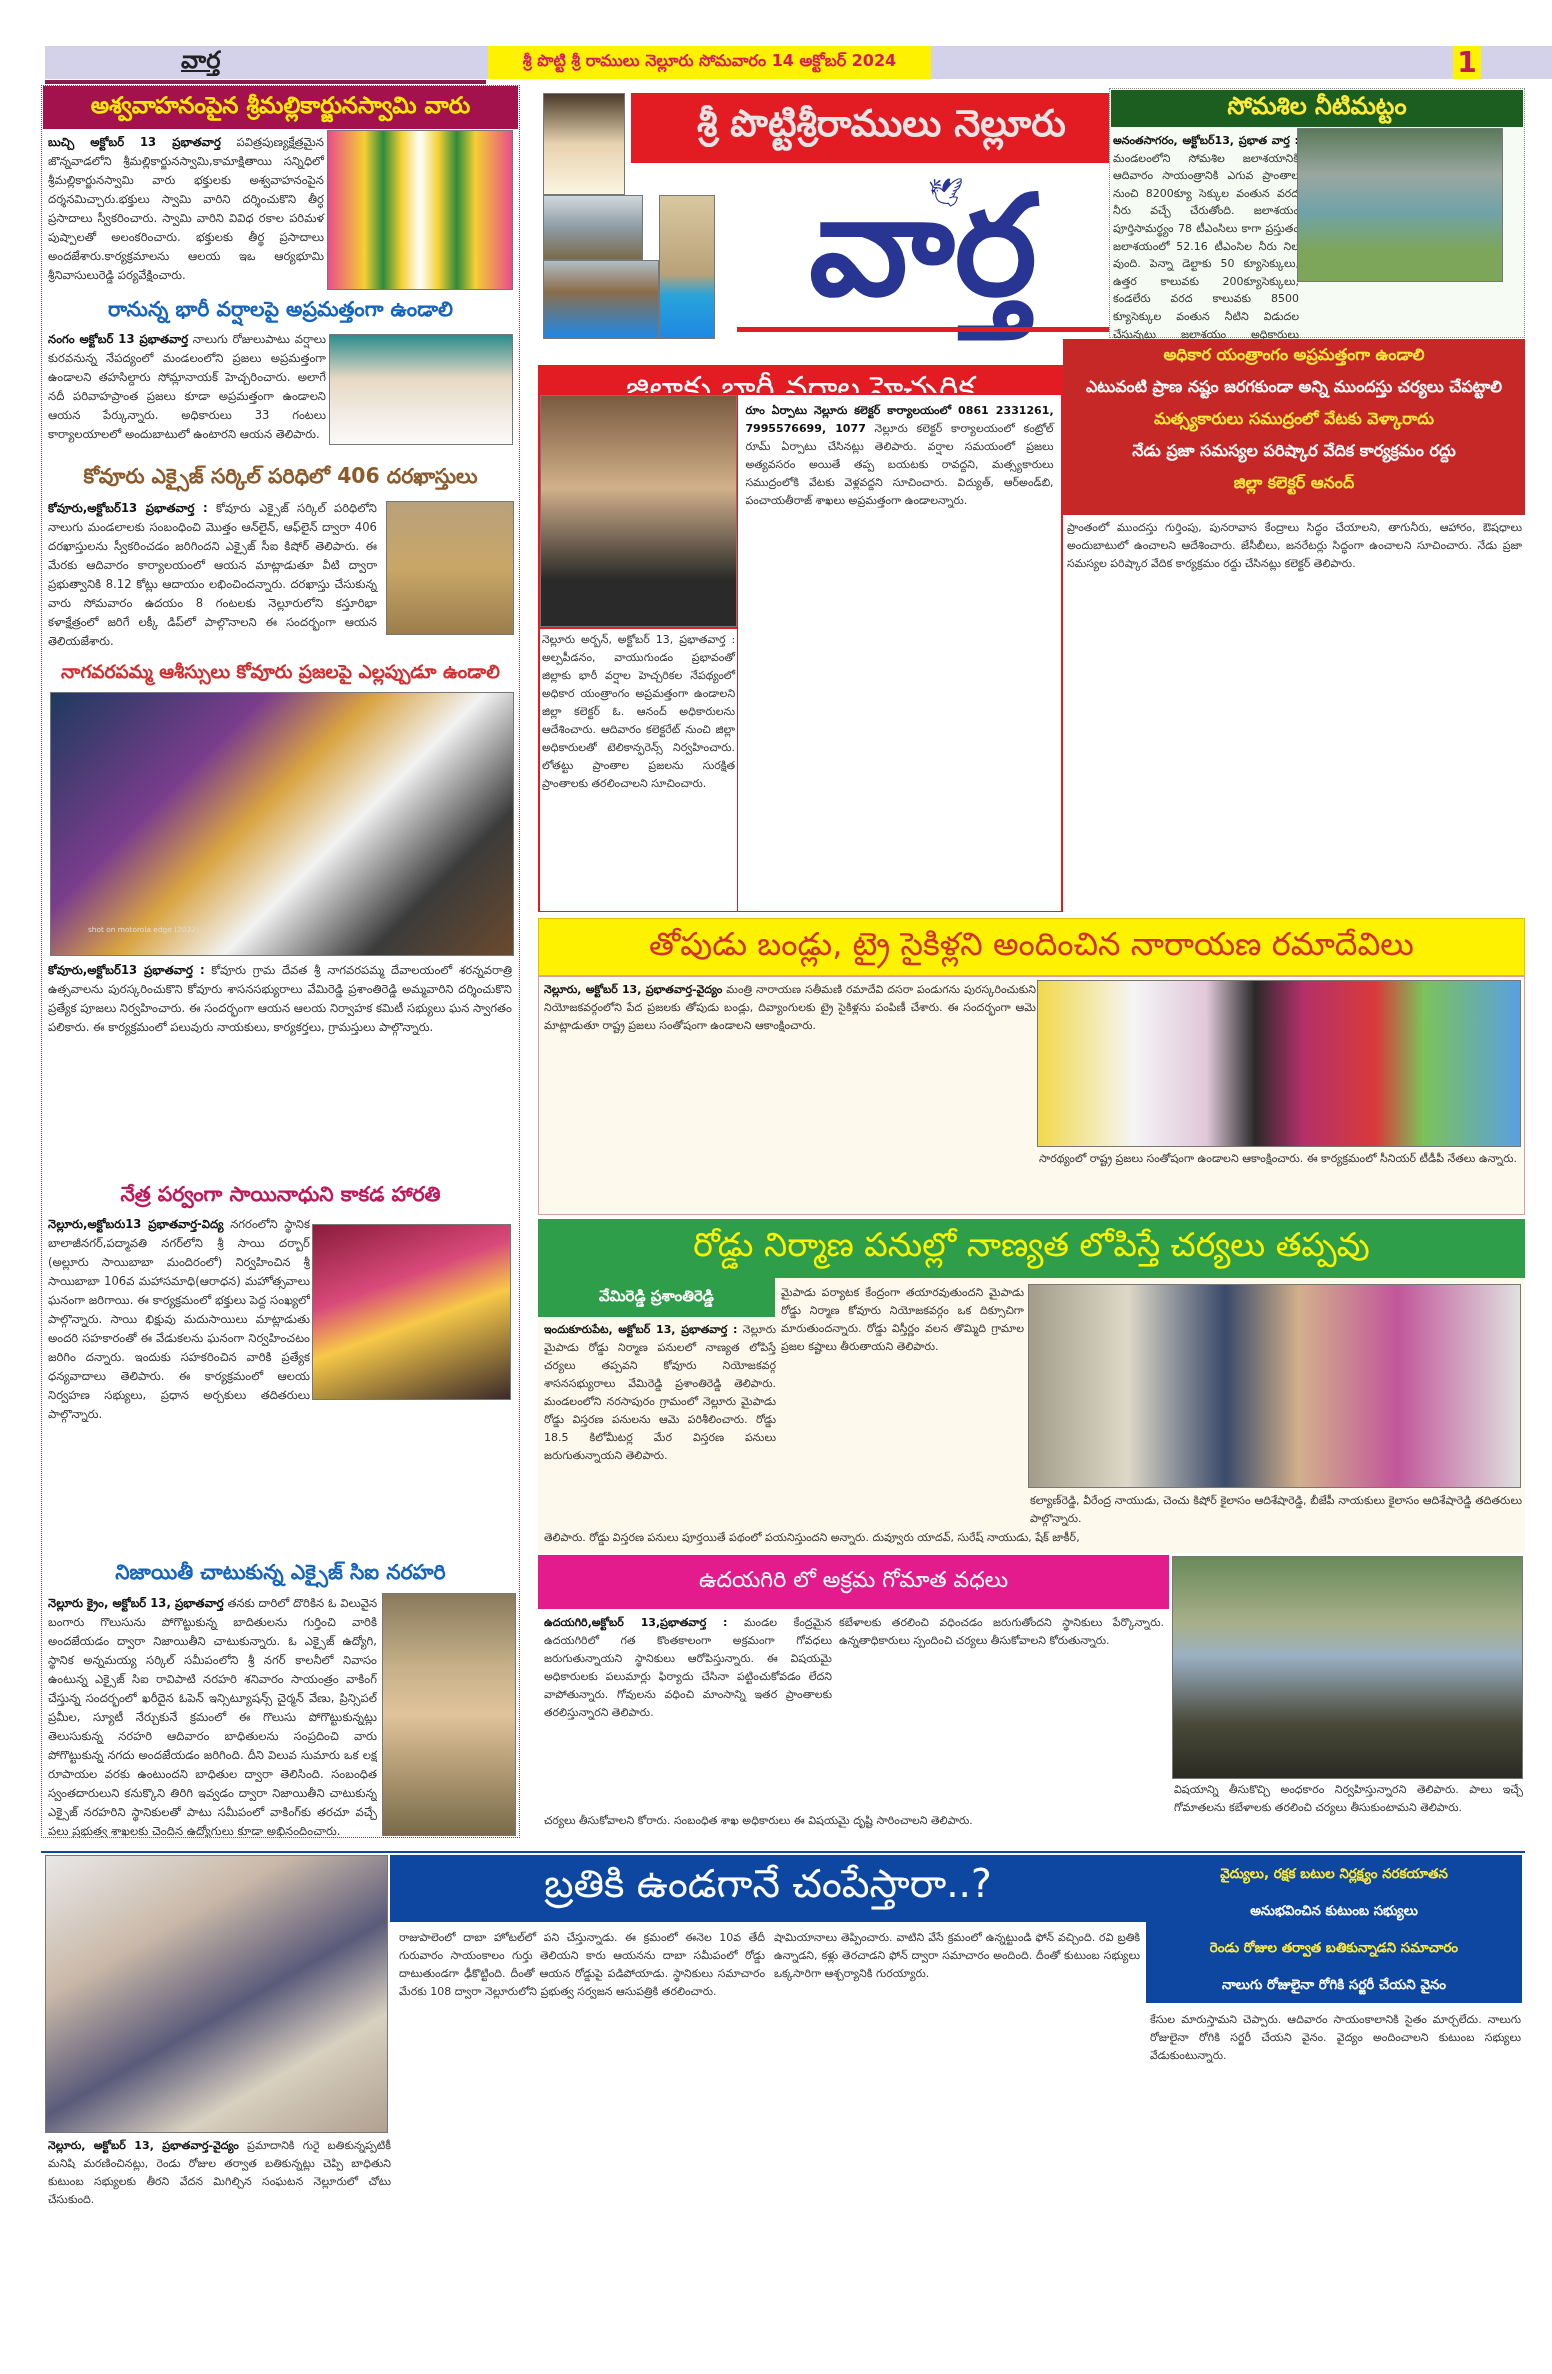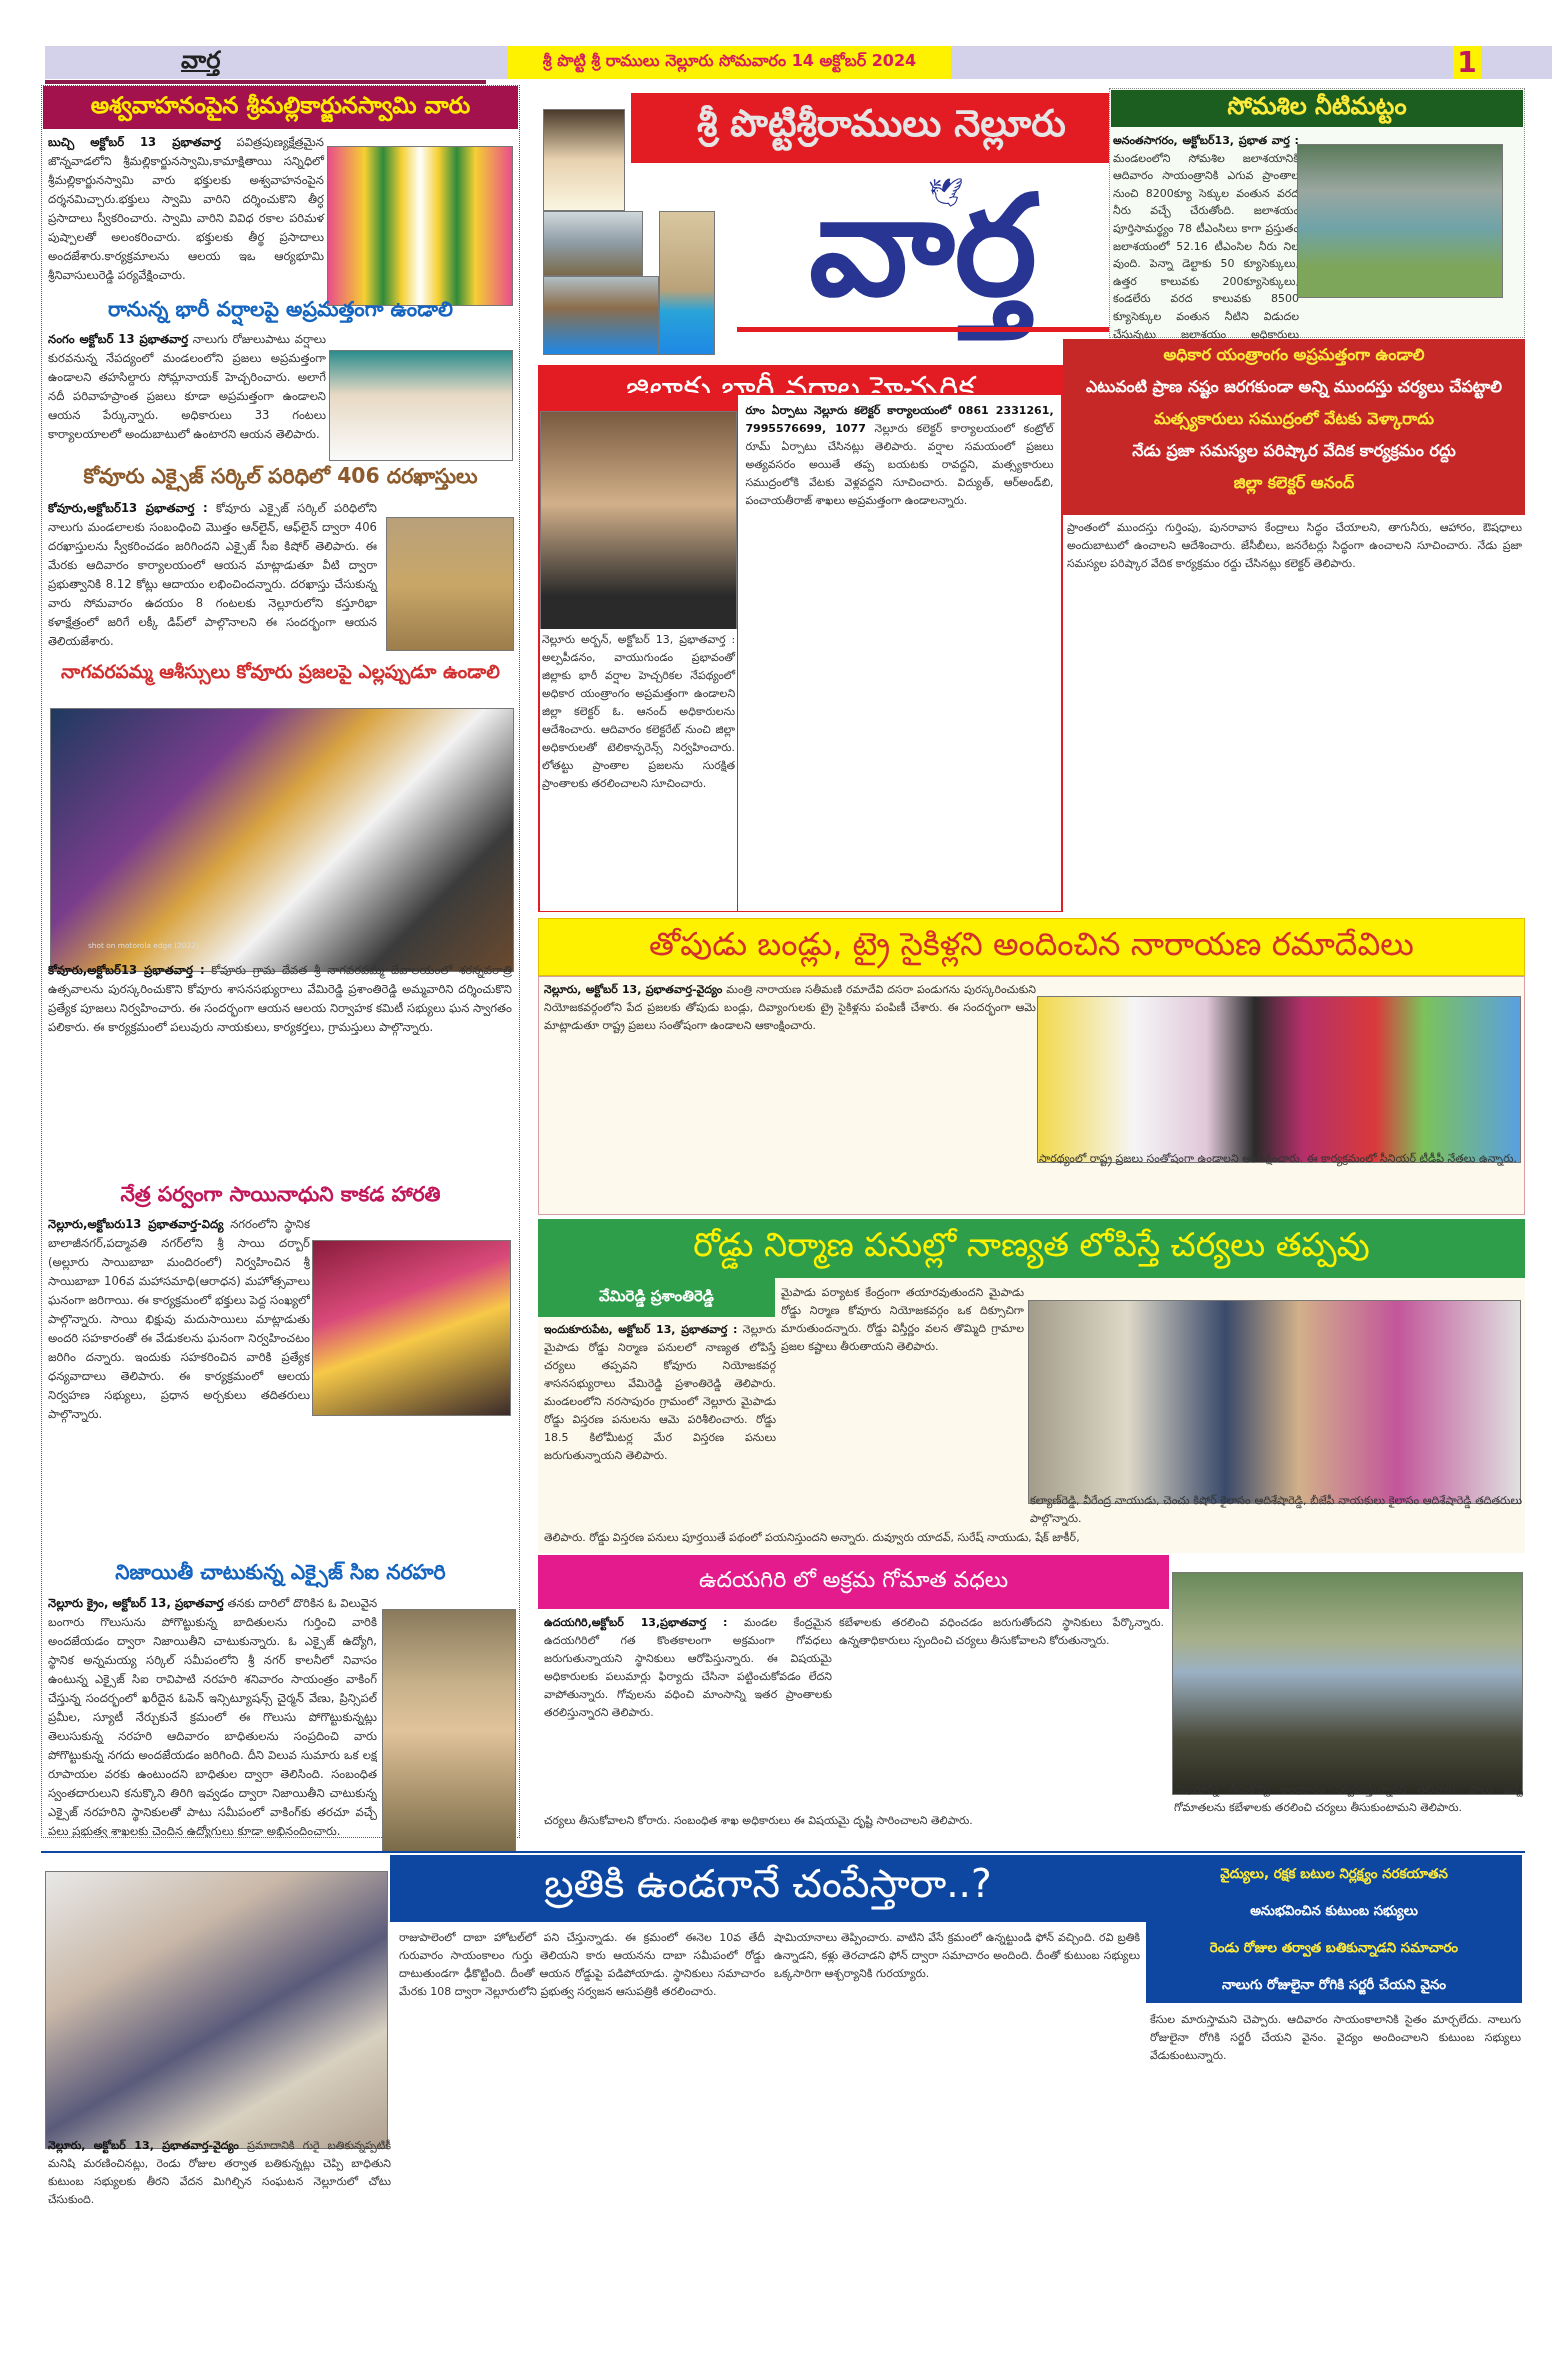--- a/index.html
+++ b/index.html
@@ -1,27 +1,27 @@
 <!DOCTYPE html>
 <html style="font-size:15px"><head>
 <meta charset="utf-8">
 <style>
   * { box-sizing: border-box; margin: 0; padding: 0; }
   html, body { width: 1553px; height: 2375px; background: #ffffff; overflow: hidden; }
   body { font-family: "DejaVu Sans", sans-serif; color: #222; position: relative; }
   .abs { position: absolute; }
   .topbar { left: 45px; top: 46px; width: 1508px; height: 33px; background: #d4d2ea; }
-  .dateline-box { left: 508px; top: 46px; width: 443px; height: 33px; background: #fff200; color: #d81b60; font-weight: bold; font-size: 16px; display: flex; align-items: center; justify-content: center; }
+  .dateline-box { left: 488px; top: 46px; width: 443px; height: 33px; background: #fff200; color: #d81b60; font-weight: bold; font-size: 16px; display: flex; align-items: center; justify-content: center; }
   .pagenum { left: 1453px; top: 46px; width: 28px; height: 33px; background: #fff200; color: #c2185b; font-weight: bold; font-size: 28px; display: flex; align-items: center; justify-content: center; }
   .underline-bar { left: 45px; top: 80px; width: 441px; height: 3.7px; background: #8b1a4a; }
 
   .col-border { border: 1.9px dotted #c62828; }
   .text { font-size: 11.6px; line-height: 19px; color: #333; text-align: justify; }
   .text b { font-weight: bold; color: #111; }
-  .photo { background: linear-gradient(135deg, #6b5a4c, #a89279 40%, #3d4a5a 70%, #8a7560); border: 0.9px solid #777; margin-top: 16px; }
+  .photo { background: linear-gradient(135deg, #6b5a4c, #a89279 40%, #3d4a5a 70%, #8a7560); border: 0.9px solid #777; }
   .head-maroon { background: #a4124d; color: #ffea00; font-weight: bold; display: flex; align-items: center; justify-content: center; }
   .head-plain { font-weight: bold; display: flex; align-items: center; justify-content: center; text-align: center; }
   .mast-red { left: 631px; top: 93px; width: 501px; height: 70px; background: #e31b23; color: #e5e5e5; font-size: 37px; font-weight: bold; display:flex; align-items:center; justify-content:center; }
   .mast-logo { left: 728px; top: 167px; width: 390px; height: 158px; color: #283593; font-size: 139px; font-weight: bold; display:flex; align-items:center; justify-content:center; line-height: 1; }
   .mast-redline { left: 737px; top: 327px; width: 380px; height: 4.6px; background: #e31b23; }
 
   .green-box { left: 1109px; top: 88px; width: 416px; height: 250px; border: 1.9px dotted #888; background: #f6fbf3; }
   .green-head { left: 1111px; top: 90px; width: 412px; height: 37px; background: #1b5e20; color: #ffeb3b; font-size: 24px; font-weight: bold; display:flex; align-items:center; justify-content:center; }
 
   .red-head { left: 538px; top: 341px; width: 525px; height: 52px; background: #e31b23; color: #fff; font-size: 32px; display:flex; align-items:center; justify-content:center;margin-top:24px; }

